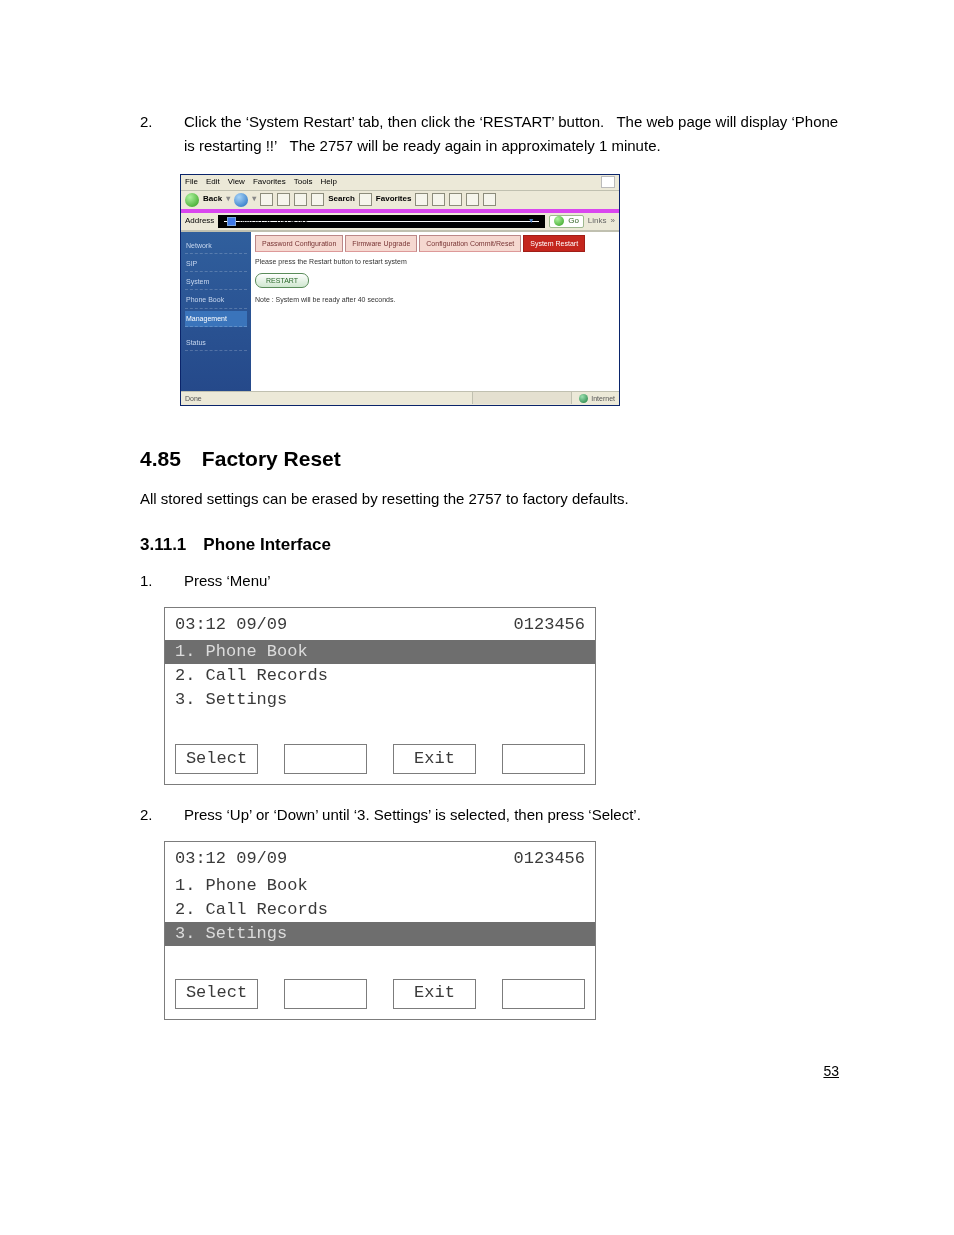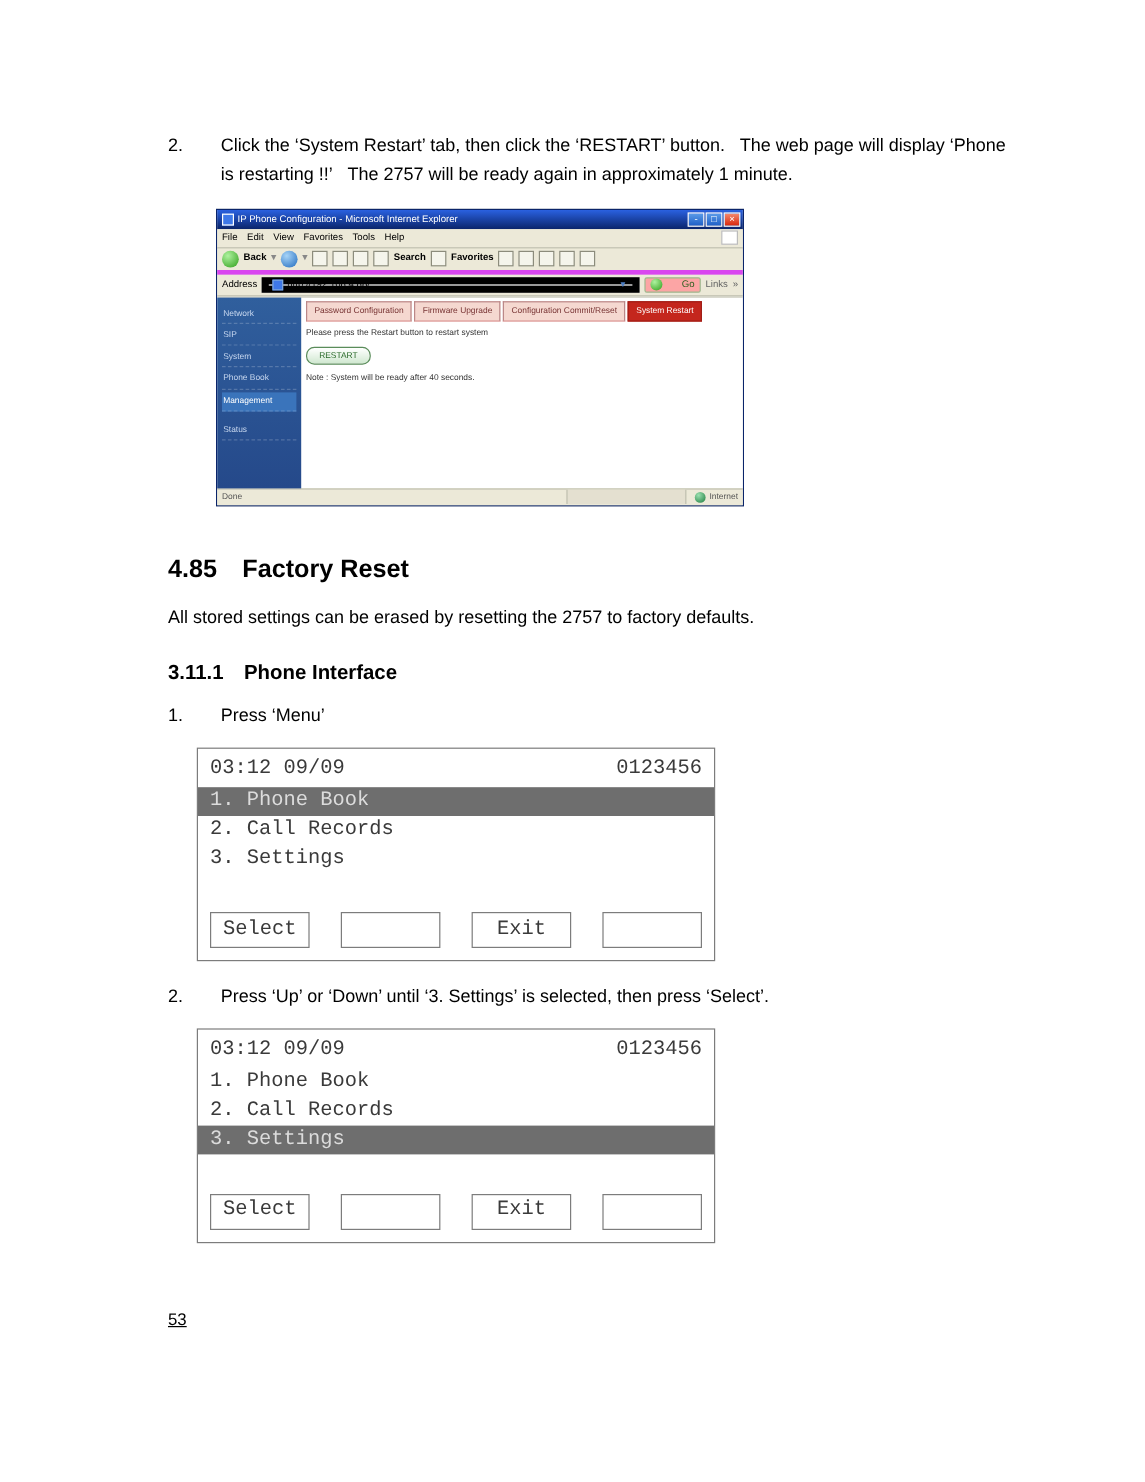--- a/index.html
+++ b/index.html
@@ -79,22 +79,22 @@
     border-bottom:1px solid #c0c0b0;
     background:#ece9d8;
   }
   .ie-addr .field {
     flex:1; display:flex; align-items:center;
     background:#fff; border:6px solid #000000; height:13px;
     padding:0 3px;
   }
   .ie-addr .dd { width:10px; text-align:center; color:#4a7dc3; }
   .ie-go {
-    display:flex; align-items:center; gap:16px;
-    background:#fca5a5; border:1px solid #9db88e;
+    display:flex; align-items:center; gap:4px;
+    background:#ffffff; border:1px solid #9db88e;
     padding:0 4px; height:13px; color:#2c5e1d; border-radius:2px;
   }
   .ie-go .goball {
     width:10px;height:10px;border-radius:50%;
     background: radial-gradient(circle at 35% 30%, #aef29f,#2f9e1a);
   }
   .ie-links { color:#666; }
 
   .ie-body {
     display:flex; background:#fff; height:160px;
@@ -186,42 +186,31 @@
     padding:8px 10px 4px 10px;
     gap:26px;
   }
   .lcd-btn {
     border:1px solid #7c7c7c;
     width:94px; height:30px;
     text-align:center;
     display:flex; align-items:center; justify-content:center;
   }
 
-  .page-num { text-align:left; margin-top:52px; font-size:14px;text-decoration:underline; }
+  .page-num { text-align:right; margin-top:40px; font-size:14px;text-decoration:underline; }
 </style>
 </head>
 <body>
 
 <div class="step">
   <div class="step-num">2.</div>
   <div class="step-text">Click the ‘System Restart’ tab, then click the ‘RESTART’ button.&nbsp;&nbsp; The web page will display ‘Phone is restarting !!’&nbsp;&nbsp; The 2757 will be ready again in approximately 1 minute.</div>
 </div>
 
 <div class="ie-window">
-  <div class="ie-titlebar">
-    <div class="ie-title-left">
-      <span class="ie-icon"></span>
-      <span>IP Phone Configuration - Microsoft Internet Explorer</span>
-    </div>
-    <div class="ie-winbtns">
-      <span class="ie-winbtn">-</span>
-      <span class="ie-winbtn">□</span>
-      <span class="ie-winbtn close">×</span>
-    </div>
-  </div>
   <div class="ie-menubar">
     <span class="ie-menuitem">File</span>
     <span class="ie-menuitem">Edit</span>
     <span class="ie-menuitem">View</span>
     <span class="ie-menuitem">Favorites</span>
     <span class="ie-menuitem">Tools</span>
     <span class="ie-menuitem">Help</span>
     <span class="flag"></span>
   </div>
   <div class="ie-toolbar">

